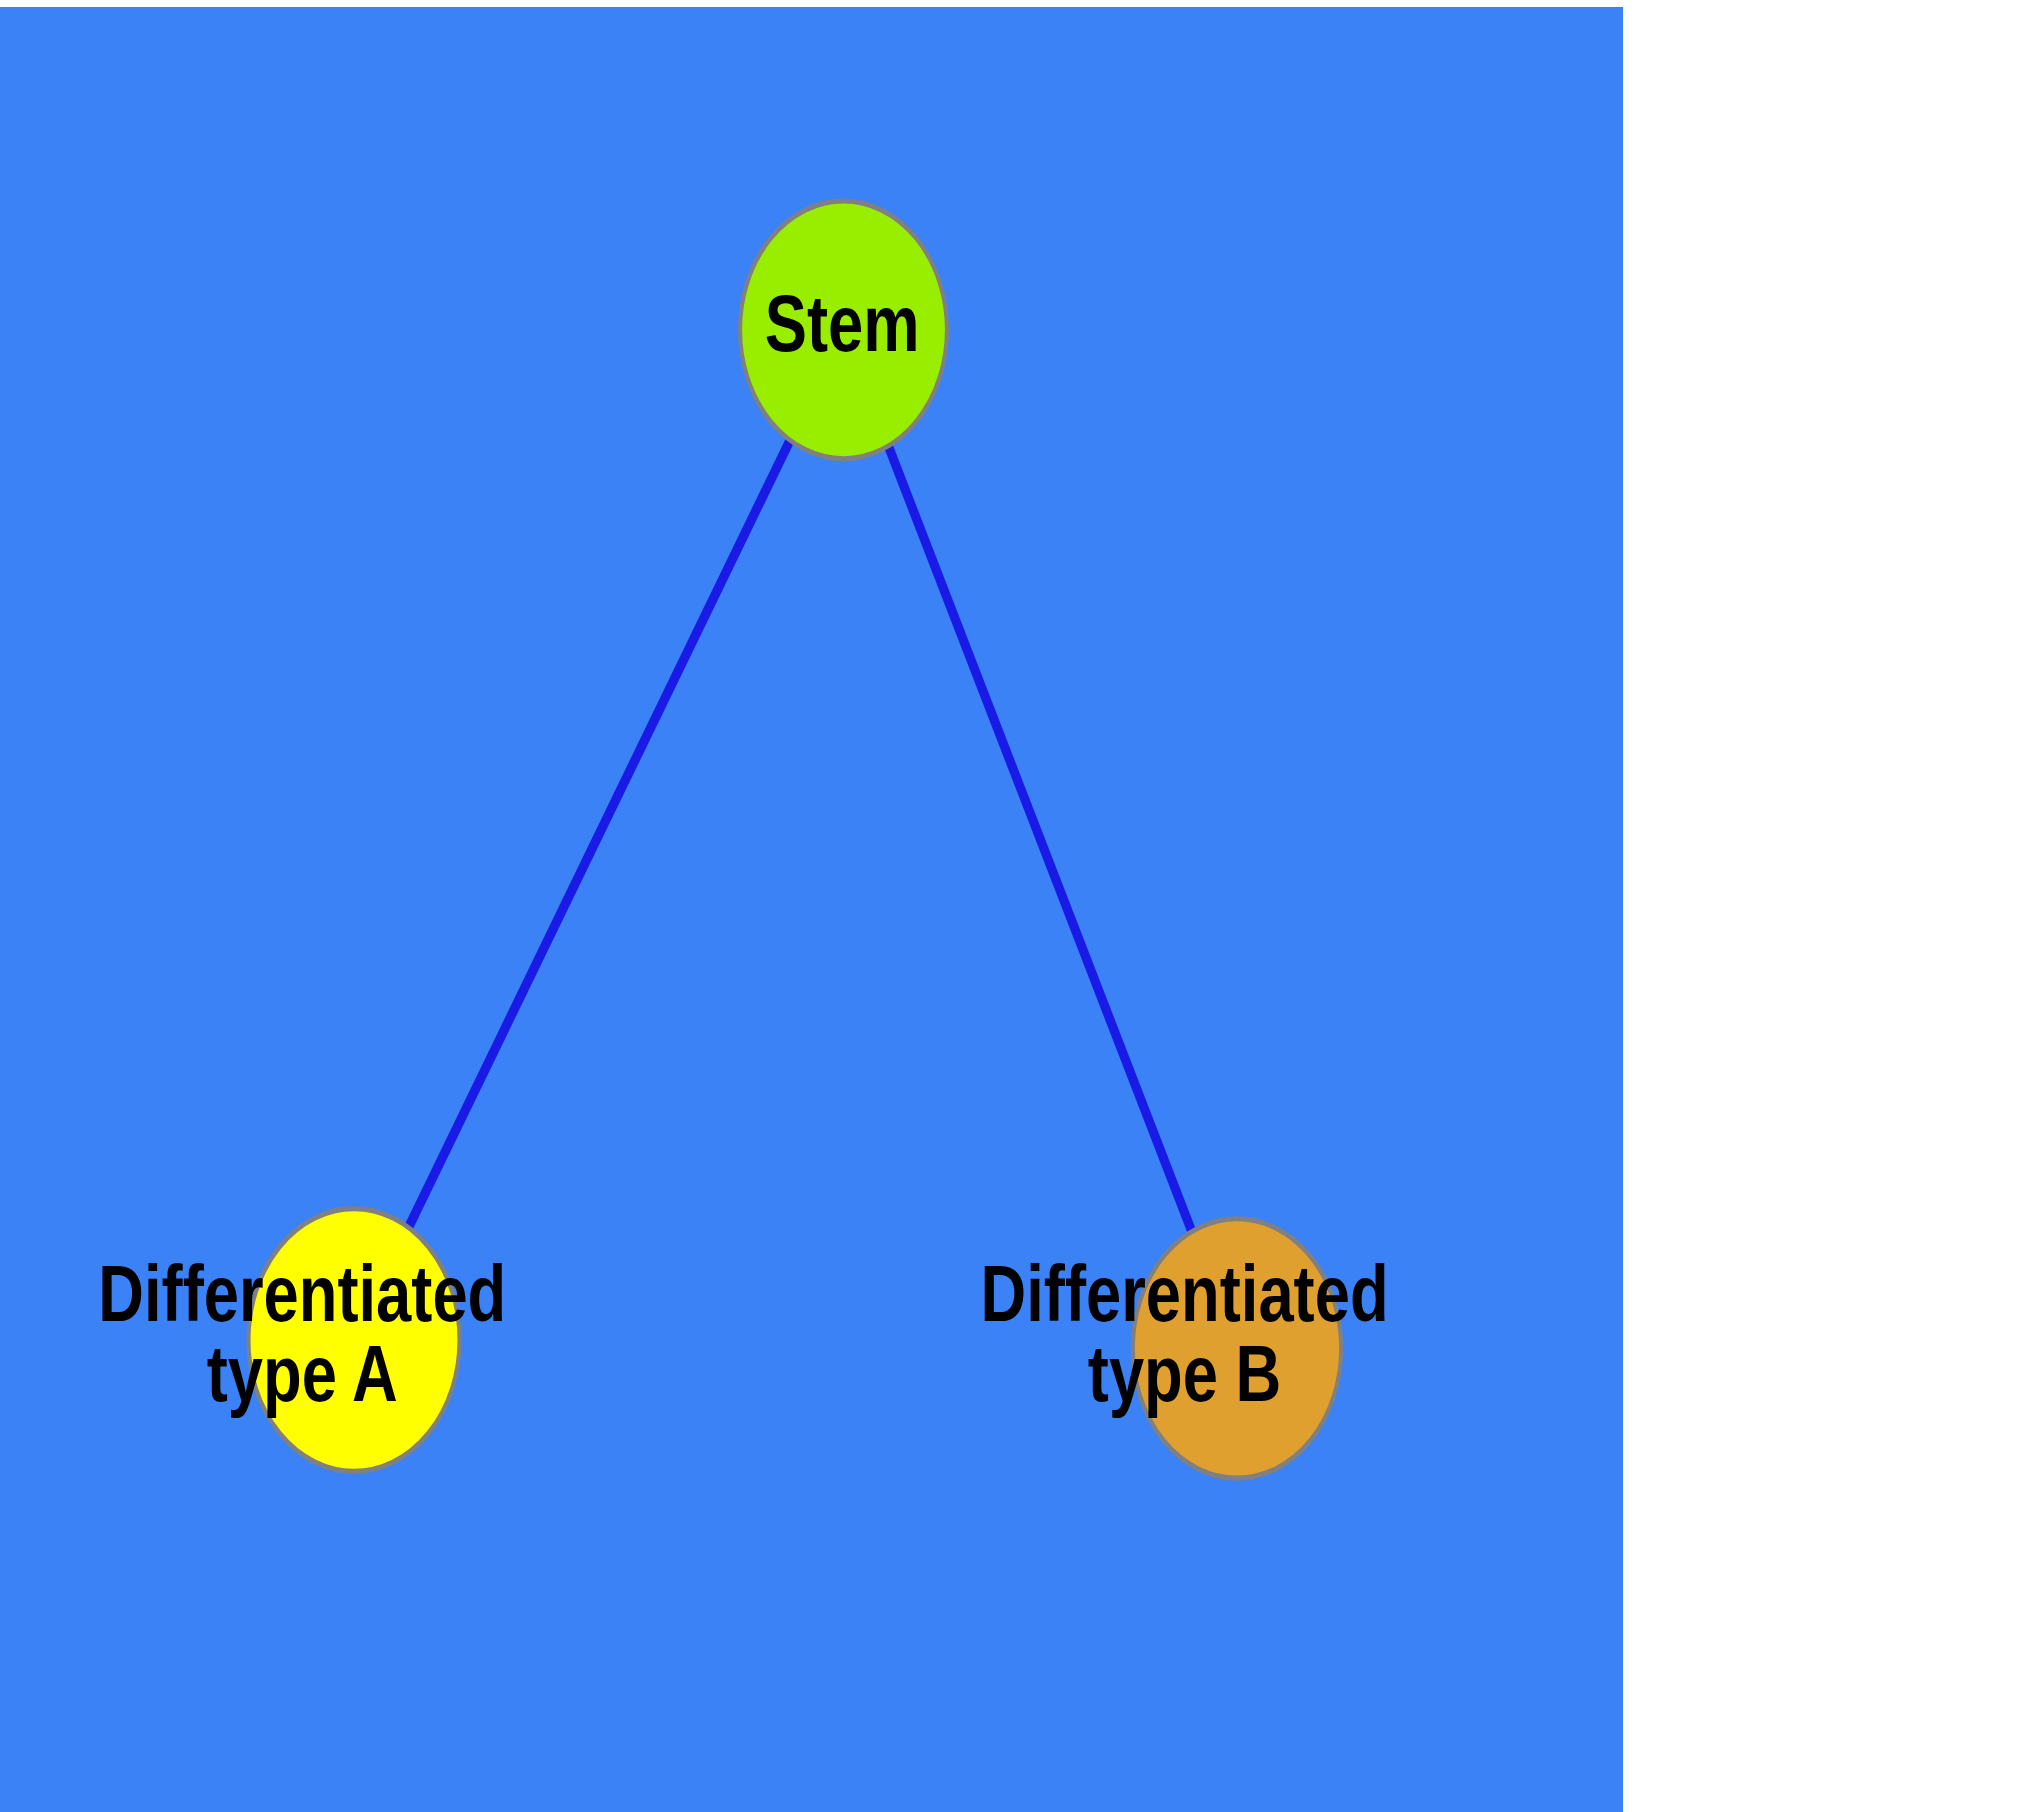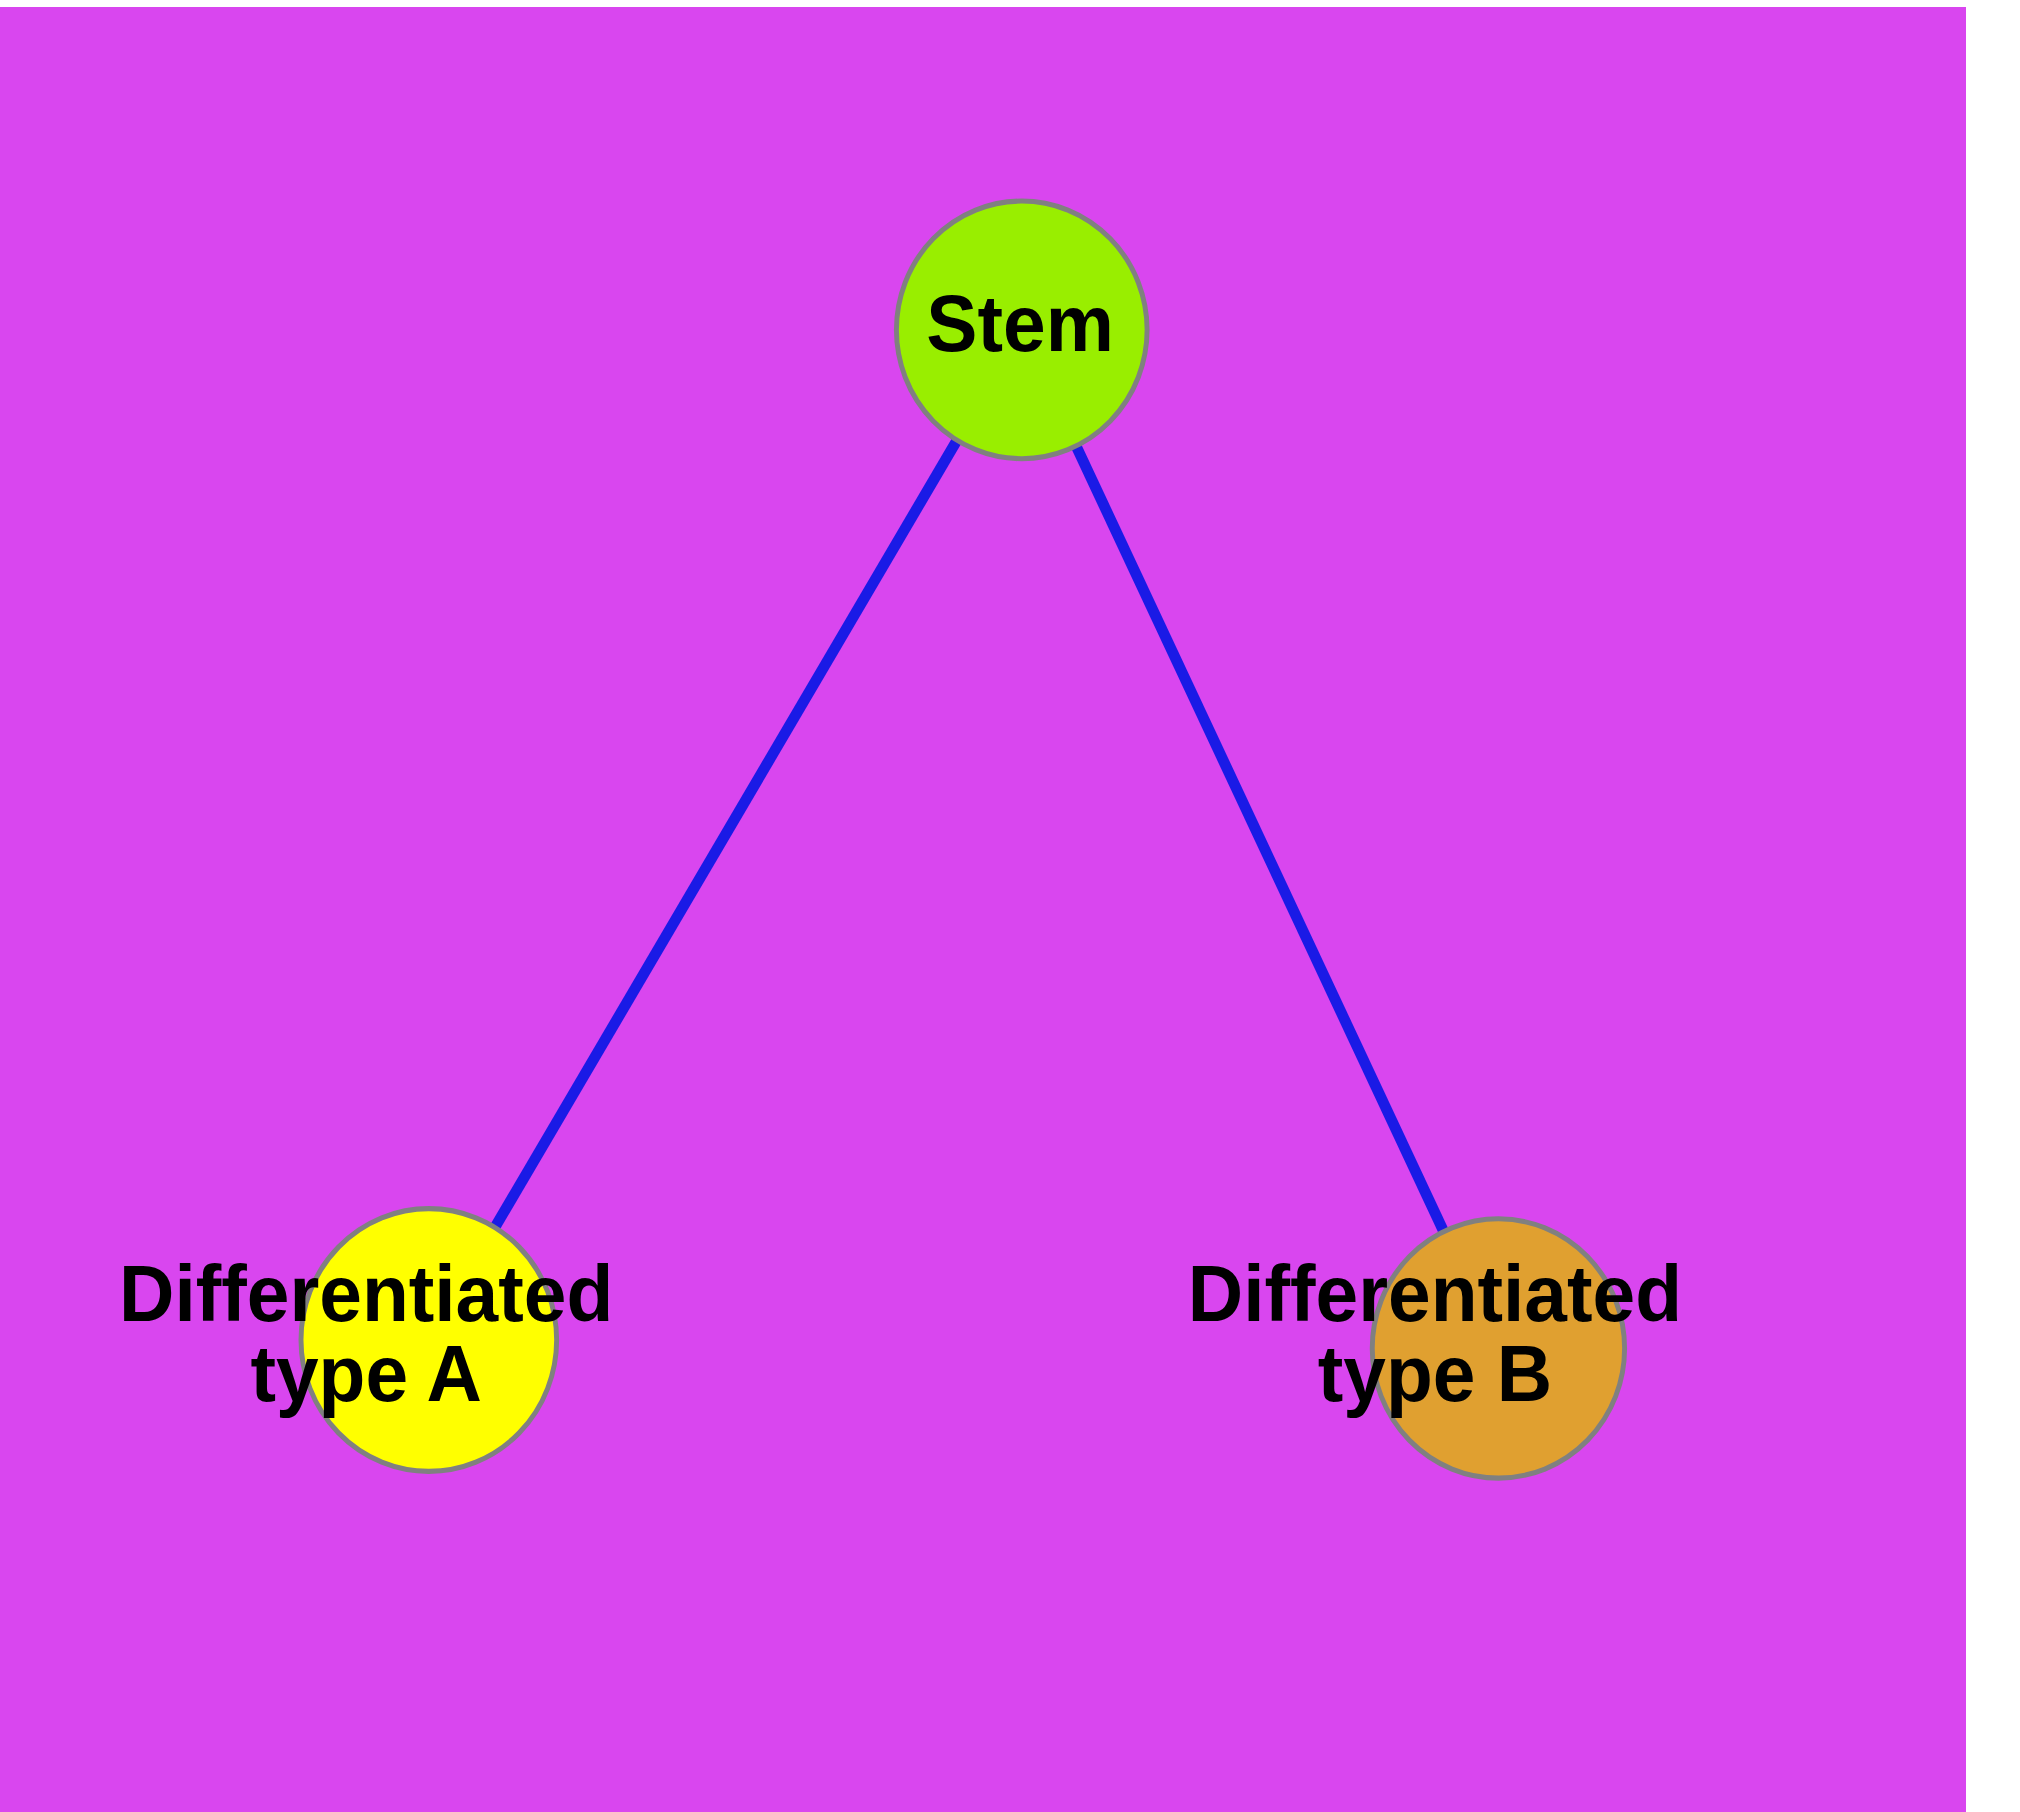--- a/index.html
+++ b/index.html
@@ -13,23 +13,23 @@
     width: 2021px;
     height: 1812px;
     background: #ffffff;
     overflow: hidden;
     font-family: "Liberation Sans", "DejaVu Sans", sans-serif;
   }
   #plot-area {
     position: absolute;
     left: 0px;
     top: 6.8px;
-    width: 1966px;
+    width: 1623px;
     height: 1805px;
-    background: #d946ef;
+    background: #3b82f6;
   }
   #graph-svg {
     position: absolute;
     left: 0;
     top: 0;
     width: 100%;
     height: 100%;
     display: block;
   }
   .node-label {

